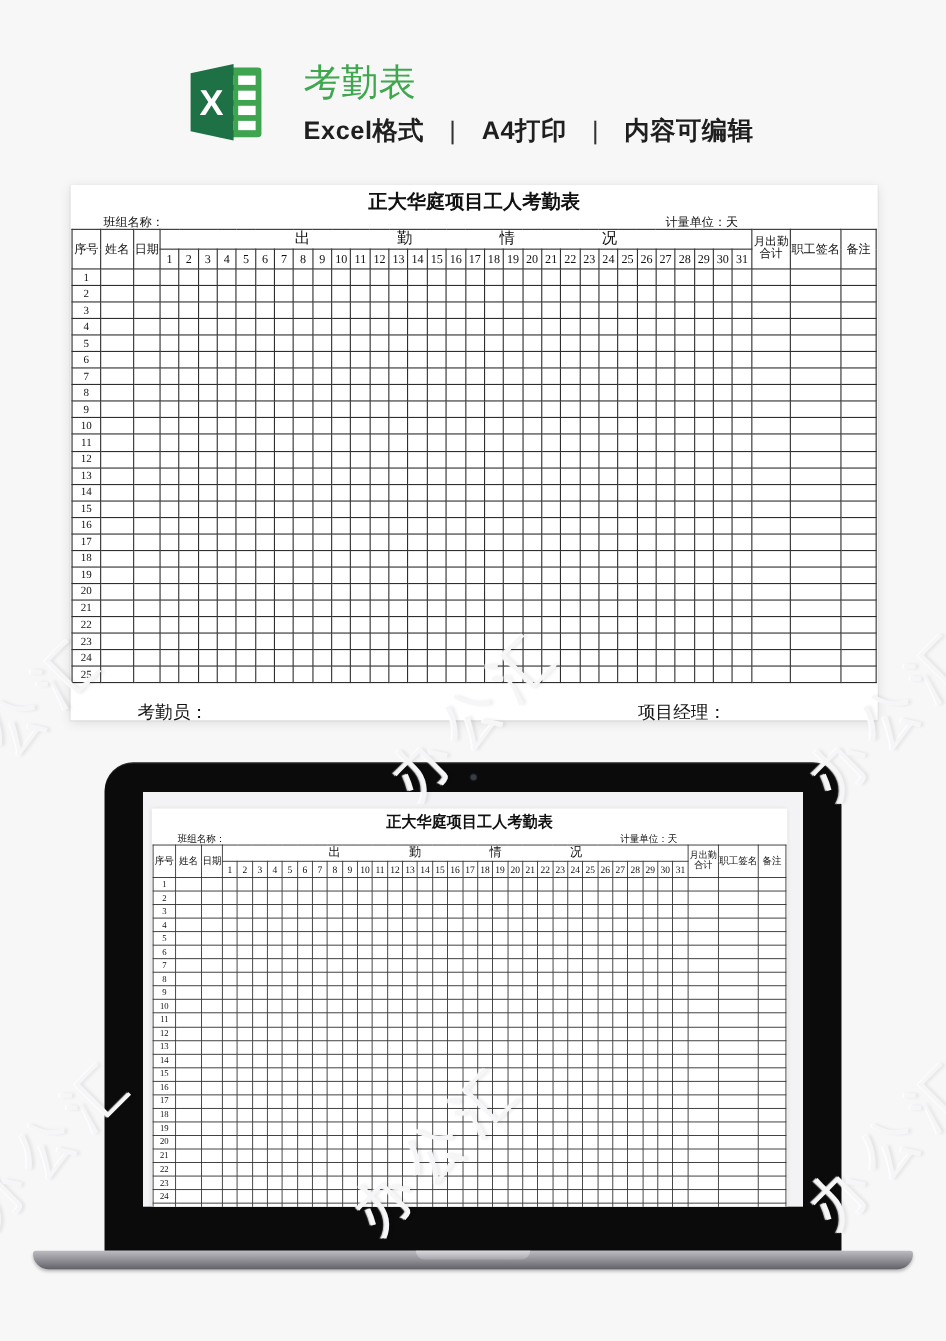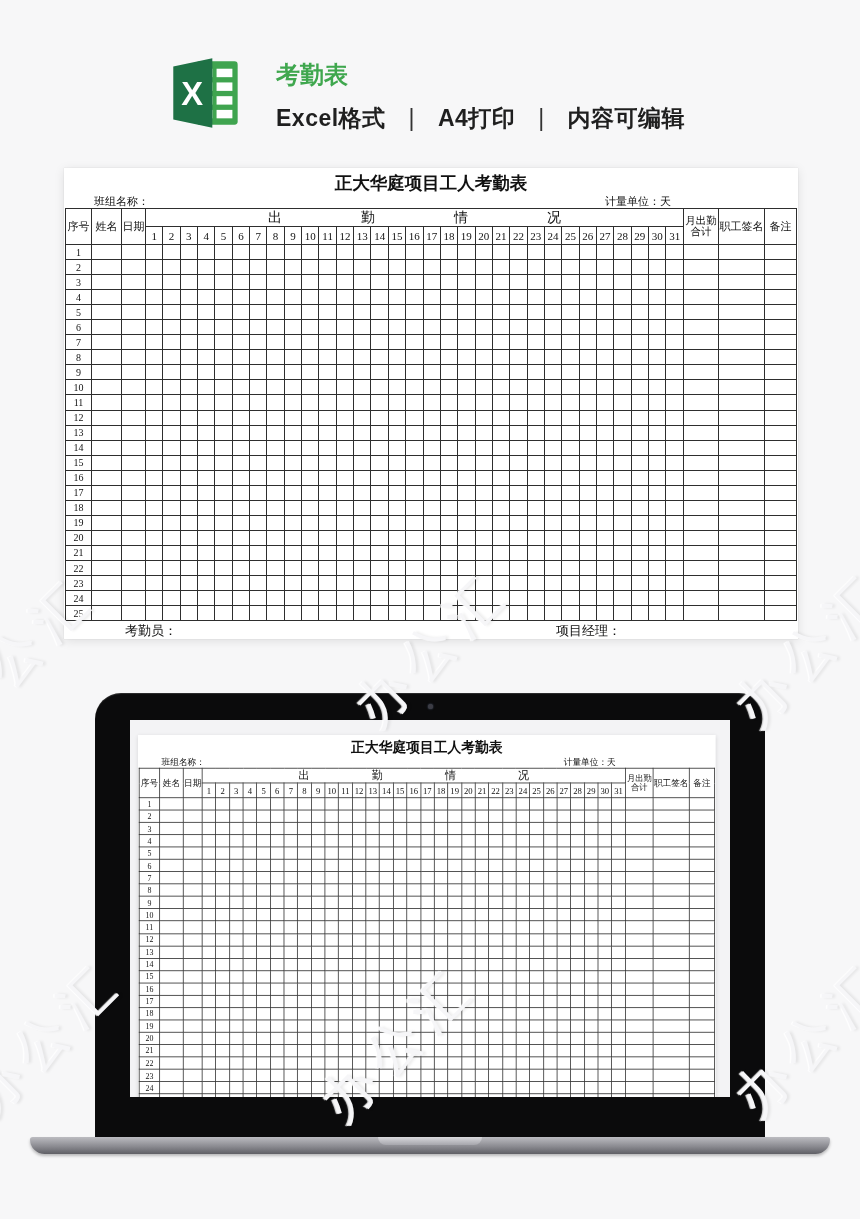--- a/index.html
+++ b/index.html
@@ -7,21 +7,21 @@
     width:860px;height:1219px;position:relative;overflow:hidden;
     background:#f7f7f8;
     font-family:"Liberation Sans", sans-serif;
   }
   .page{position:absolute;inset:0;}
 
   
   .hdr{position:absolute;left:168px;top:55px;display:flex;gap:32px;}
   .excel-icon{width:76px;height:76px;flex:0 0 auto;}
   .hdr-text{padding-top:2px;}
-  .hdr-title{margin:0;font-size:24px;font-weight:bold;line-height:36px;}
+  .hdr-title{margin:0;font-size:34px;font-weight:normal;line-height:36px;}
   .hdr-sub{margin-top:10px;font-size:23px;font-weight:bold;color:#1f1f1f;letter-spacing:0.5px;}
   .hdr-sub .sep{margin:0 16px;font-weight:normal;color:#333;}
 
   
   .sheet-slot{position:absolute;}
   #main-sheet{left:64px;top:168px;z-index:5;}
   .sheet-card{
     width:734px;background:#ffffff;box-sizing:border-box;
     padding:4px 0 4px 0;
     box-shadow:0 2px 10px rgba(0,0,0,0.10), 0 0 1px rgba(0,0,0,0.15);
@@ -39,23 +39,23 @@
     border:1px solid #2e2e2e;padding:0;text-align:center;vertical-align:middle;
     font-weight:normal;overflow:hidden;white-space:nowrap;
   }
   .att-table thead th{font-size:11px;}
   .hdr-row1 th{height:17px;}
   .daynum{height:17px;font-size:10.5px;}
   .att-spread{padding:0;}
   .att-spread > div{display:flex;justify-content:space-between;padding:0 122px;font-size:14px;line-height:16px;}
   .mtotal div{font-size:10.5px;line-height:10.5px;}
   .att-table tbody td{height:14.05px;font-size:10px;line-height:11px;}
-  .sheet-footer{position:relative;height:13px;font-size:13px;margin-top:1px;}
+  .sheet-footer{position:relative;height:13px;font-size:16px;margin-top:17px;}
   .footer-left{position:absolute;left:61px;top:0;}
-  .footer-right{position:absolute;left:492px;top:0;}
+  .footer-right{position:absolute;left:516px;top:0;}
 
   
   .laptop{position:absolute;left:30px;top:693px;width:800px;height:465px;z-index:5;}
   .laptop-screen{
     position:absolute;left:65px;top:0;width:670px;height:444px;
     background:#0b0b0c;border-radius:26px 26px 0 0;
     box-shadow:inset 0 1px 1px rgba(255,255,255,0.15);
   }
   .camera{
     position:absolute;left:50%;top:11px;width:5px;height:5px;margin-left:-2.5px;

